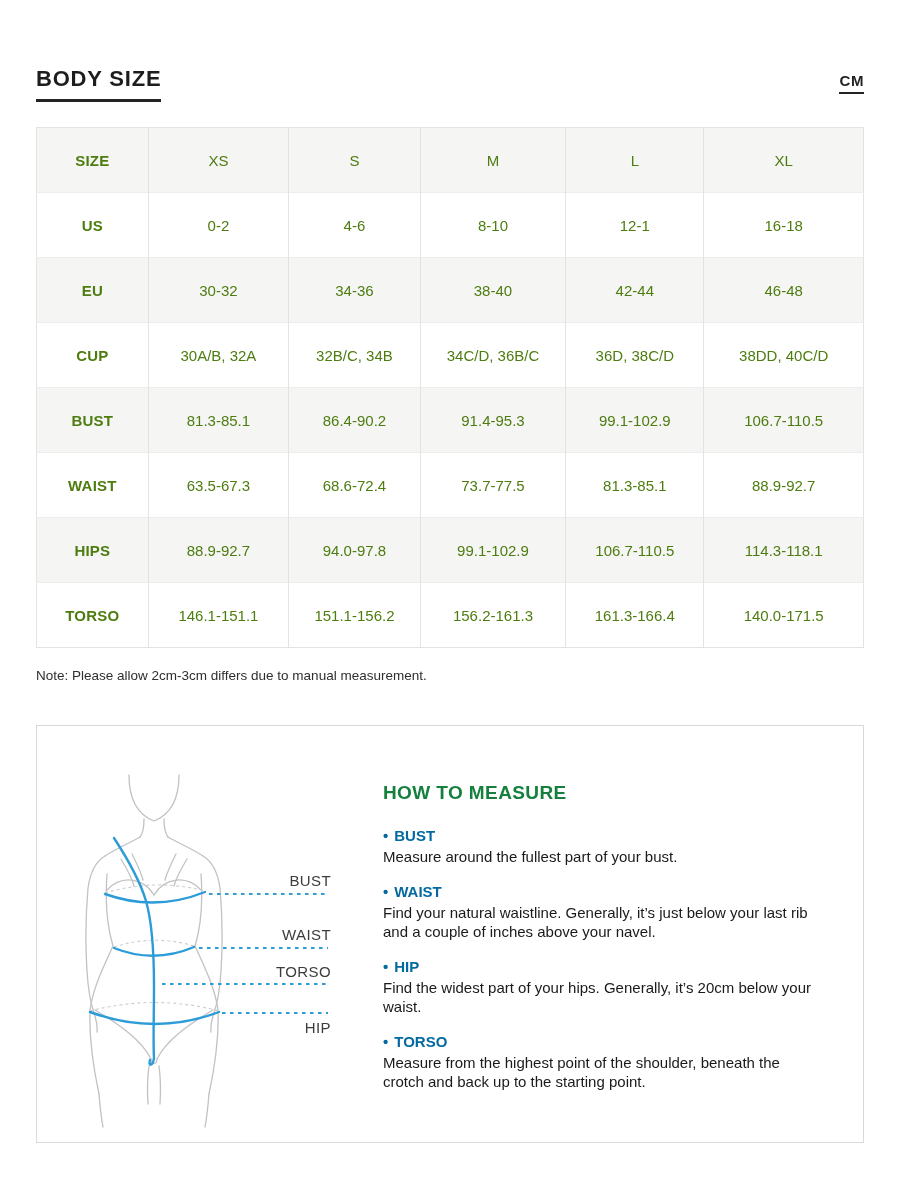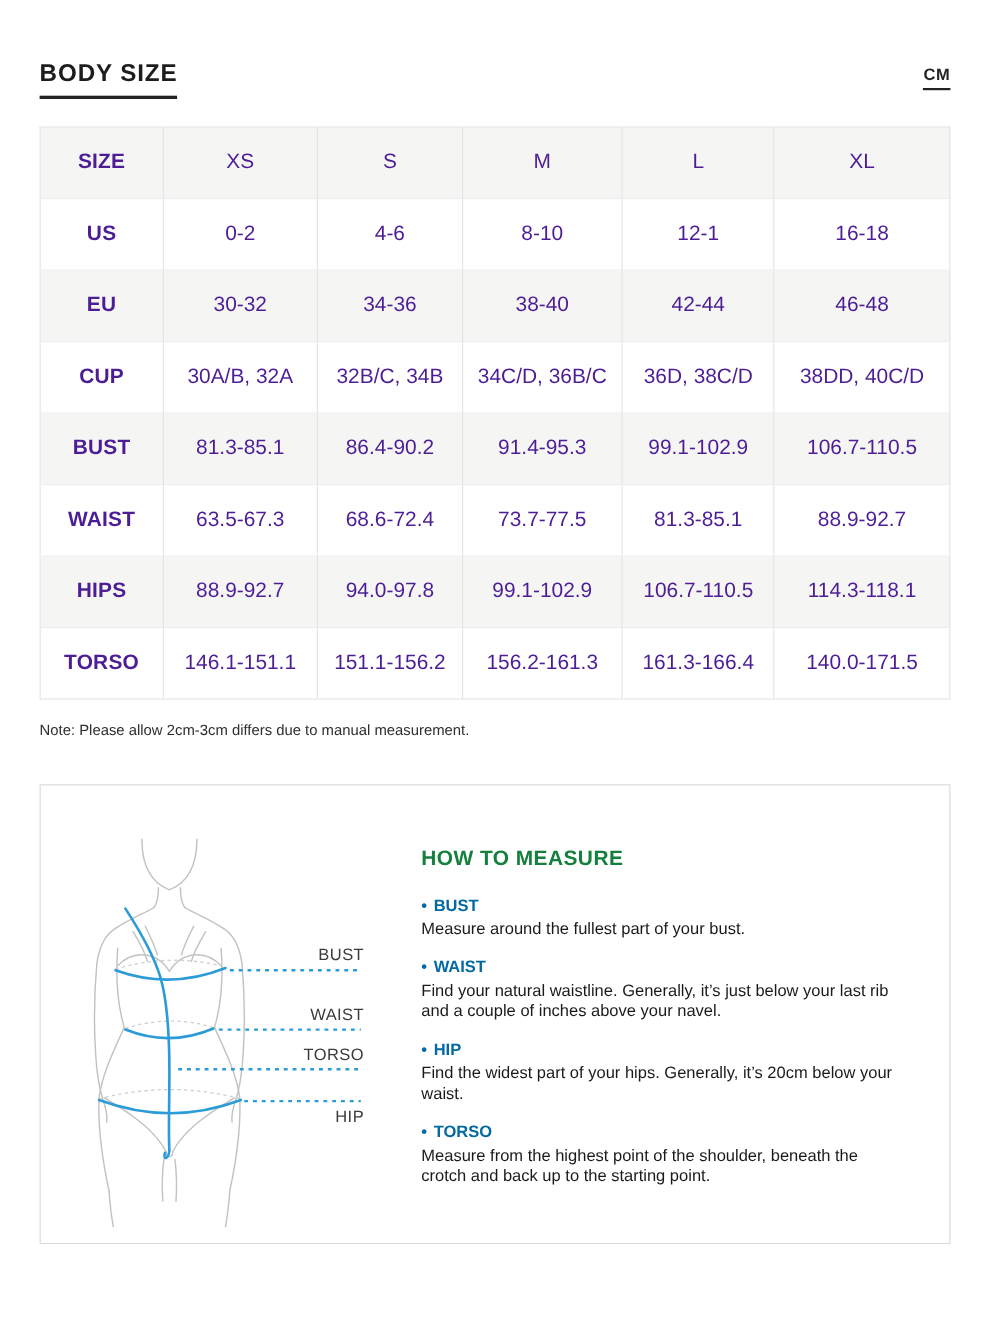--- a/index.html
+++ b/index.html
@@ -4,21 +4,21 @@
 <style>
   * { margin:0; padding:0; box-sizing:border-box; }
   html,body { background:#fff; }
   body {
     width:900px; height:1200px;
     font-family:"Liberation Sans", sans-serif;
     color:#1f1f1f;
     position:relative;
     overflow:hidden;
   }
-  .page { padding:54px 36px 0 36px; }
+  .page { padding:54px 36px 0 36px;margin-top:12px; }
 
   
   .hdr { display:flex; justify-content:space-between; align-items:flex-start; }
   .title-wrap { display:inline-block; }
   .page-title {
     font-size:22px; font-weight:bold; letter-spacing:0.8px; color:#1d1d1d;
     line-height:26px;
   }
   .title-underline { height:3px; background:#232323; margin-top:7px; width:100%; }
   .unit-toggle {
@@ -27,21 +27,21 @@
     cursor:pointer;
   }
 
   
   table.size-table {
     width:828px; margin-top:25px; border-collapse:collapse; table-layout:fixed;
     border:1px solid #e3e3e3;
   }
   .size-table td, .size-table th {
     height:65px; text-align:center; vertical-align:middle;
-    font-size:19px; font-weight:normal; color:#4c1d95;
+    font-size:15px; font-weight:normal; color:#4d7c0f;
     border-right:1px solid #e3e3e3; border-top:1px solid #ededed;
   }
   .size-table tr:first-child td, .size-table tr:first-child th { border-top:none; }
   .size-table td:last-child, .size-table th:last-child { border-right:none; }
   .size-table .rowlabel { font-weight:bold; letter-spacing:0.2px; }
   .size-table tr.alt { background:#f5f5f4; }
 
   .note { margin-top:20px; font-size:13.5px; color:#2e2e2e; }
 
   

